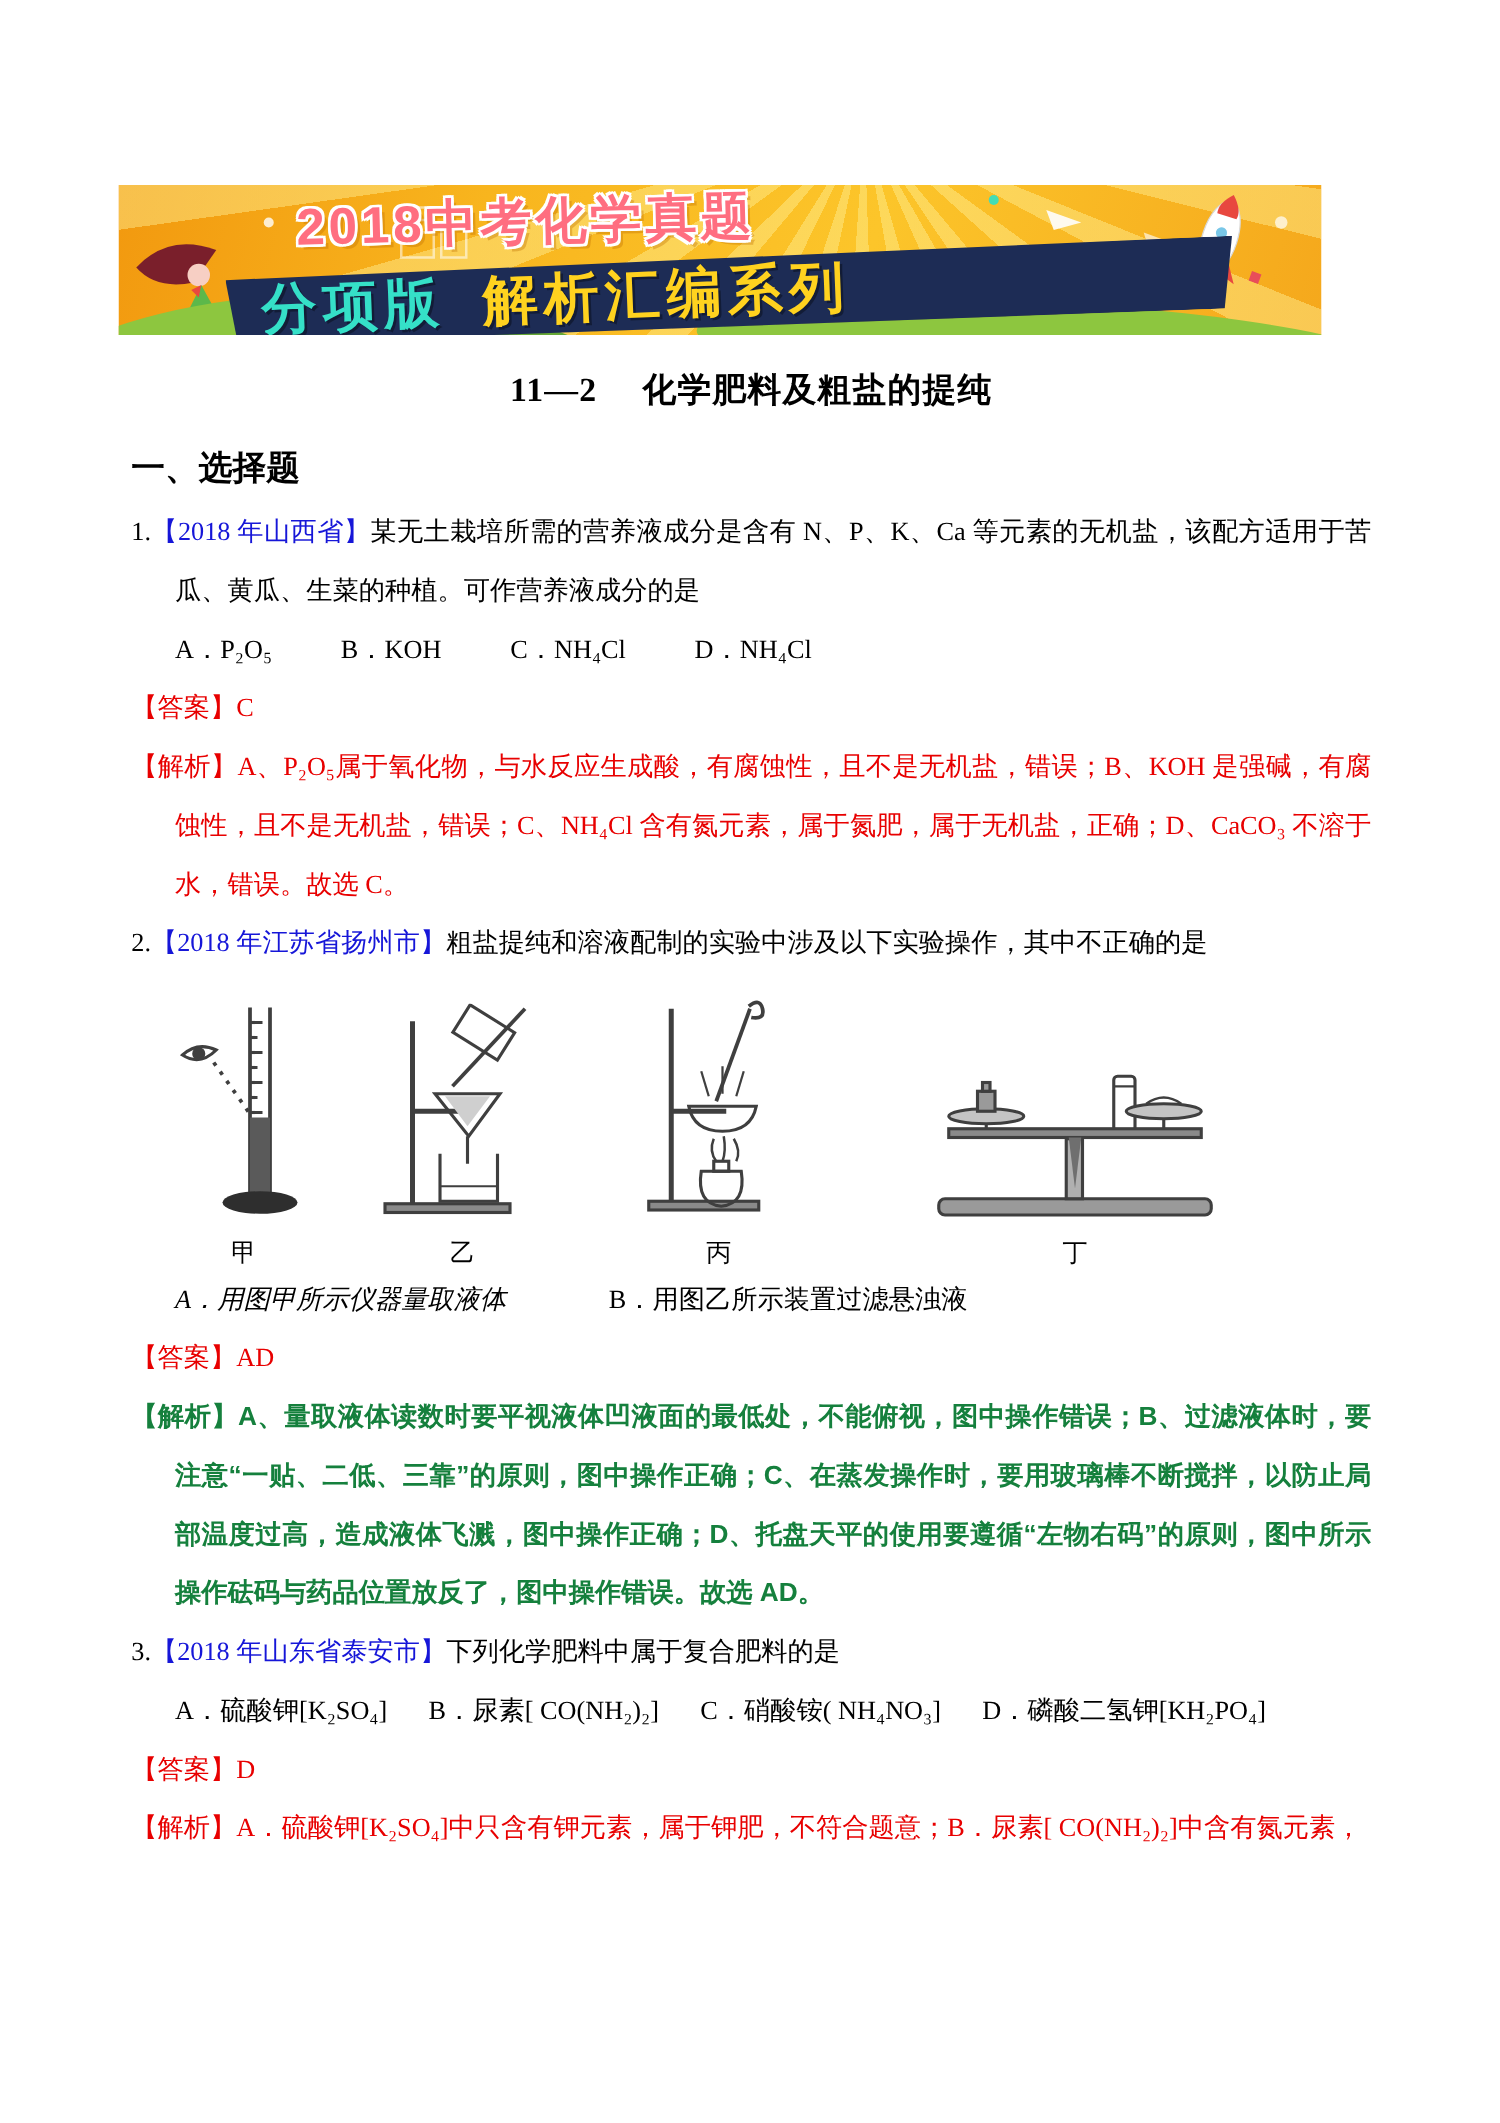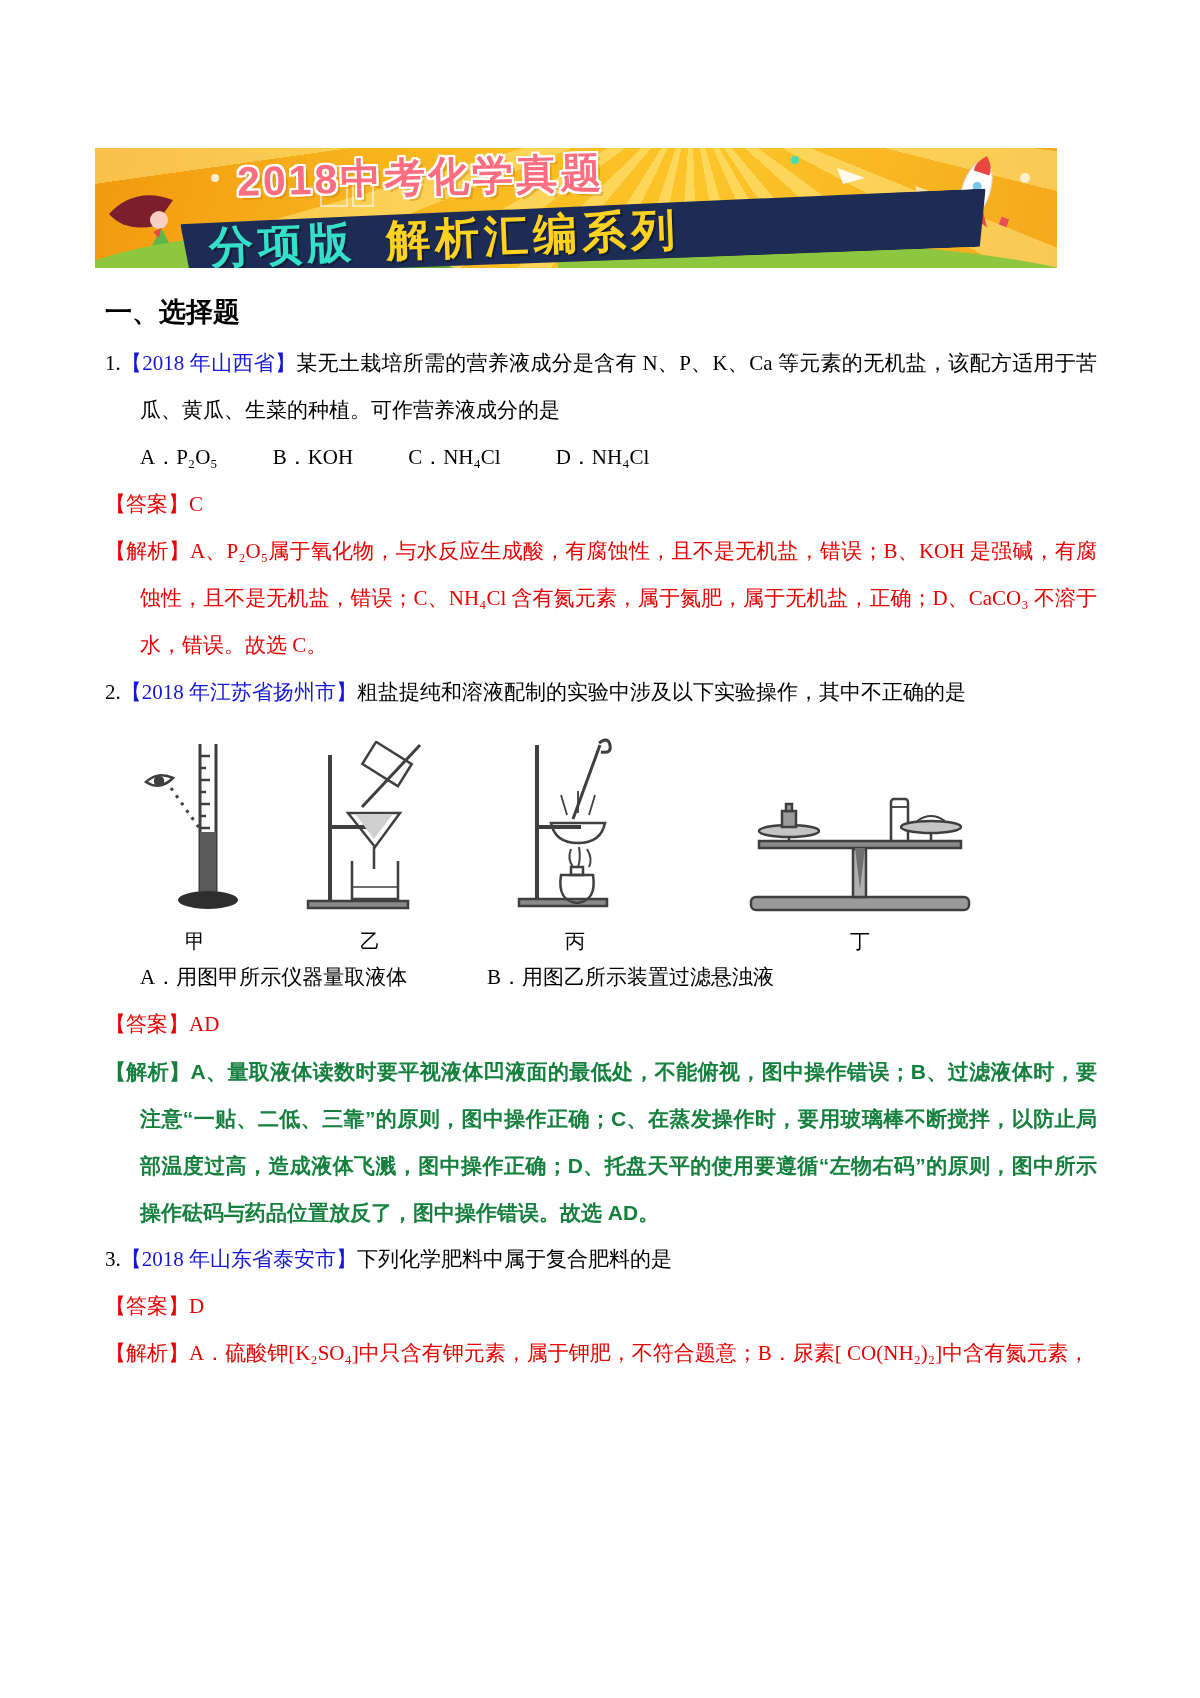--- a/index.html
+++ b/index.html
@@ -36,21 +36,21 @@
   .section-heading{font-family:"Liberation Sans",sans-serif;font-weight:bold;font-size:27px;
           margin-top:26px;margin-bottom:10px;}
   p.line{font-size:21px;line-height:47px;margin:0;}
   .hang{padding-left:35px;text-indent:-35px;text-align:justify;}
   .indent{padding-left:35px;}
   .blue{color:#1616d8;}
   .red{color:#e80000;}
   .heiti-red{font-family:"Liberation Sans",sans-serif;font-weight:bold;color:#15803d;}
   .opt-gap{display:inline-block;margin-right:55px;}
   .opt-gap3{display:inline-block;margin-right:33px;}
-  .opt-col{display:inline-block;width:347px;}
+  .opt-col{display:inline-block;width:347px;font-style:italic;}
 
   
   .figures{display:flex;align-items:flex-end;height:238px;box-sizing:border-box;padding:6px 0 0 0;}
   .figure{text-align:center;}
   .figure-label{font-size:20px;line-height:26px;margin-top:2px;}
   .f-jia{margin-left:35px;width:110px;}
   .f-yi{margin-left:50px;width:140px;}
   .f-bing{margin-left:75px;width:120px;}
   .f-ding{margin-left:110px;width:230px;}
   .figure svg{display:block;margin:0 auto;}
@@ -113,20 +113,23 @@
 
     <div class="banner-line1">2018中考化学真题</div>
     <div class="banner-band">
       <span class="band-left">分项版</span>
       <span class="band-right">解析汇编系列</span>
     </div>
   </div>
 
   <div class="content">
 
+    <div class="doc-title">
+      <span class="num">11—2</span><span>化学肥料及粗盐的提纯</span>
+    </div>
 
     <div class="section-heading">一、选择题</div>
 
     <div>
       <p class="line hang">
         <span>1.</span><span class="blue">【2018 年山西省】</span><span>某无土栽培所需的营养液成分是含有 N、P、K、Ca 等元素的无机盐，该配方适用于苦瓜、黄瓜、生菜的种植。可作营养液成分的是</span>
       </p>
       <p class="line indent">
         <span class="opt-gap">A．P₂O₅</span><span class="opt-gap">B．KOH</span><span class="opt-gap">C．NH₄Cl</span><span>D．NH₄Cl</span>
       </p>
@@ -235,20 +238,23 @@
       </p>
       <p class="line hang heiti-red">
         <span>【解析】</span><span>A、量取液体读数时要平视液体凹液面的最低处，不能俯视，图中操作错误；B、过滤液体时，要注意“一贴、二低、三靠”的原则，图中操作正确；C、在蒸发操作时，要用玻璃棒不断搅拌，以防止局部温度过高，造成液体飞溅，图中操作正确；D、托盘天平的使用要遵循“左物右码”的原则，图中所示操作砝码与药品位置放反了，图中操作错误。故选 AD。</span>
       </p>
     </div>
 
     <div>
       <p class="line hang">
         <span>3.</span><span class="blue">【2018 年山东省泰安市】</span><span>下列化学肥料中属于复合肥料的是</span>
       </p>
+      <p class="line indent">
+        <span class="opt-gap3">A．硫酸钾[K₂SO₄]</span><span class="opt-gap3">B．尿素[ CO(NH₂)₂]</span><span class="opt-gap3">C．硝酸铵( NH₄NO₃]</span><span>D．磷酸二氢钾[KH₂PO₄]</span>
+      </p>
       <p class="line red">
         <span>【答案】</span><span>D</span>
       </p>
       <p class="line hang red">
         <span>【解析】</span><span>A．硫酸钾[K₂SO₄]中只含有钾元素，属于钾肥，不符合题意；B．尿素[ CO(NH₂)₂]中含有氮元素，</span>
       </p>
     </div>
 
   </div>
 </div>

